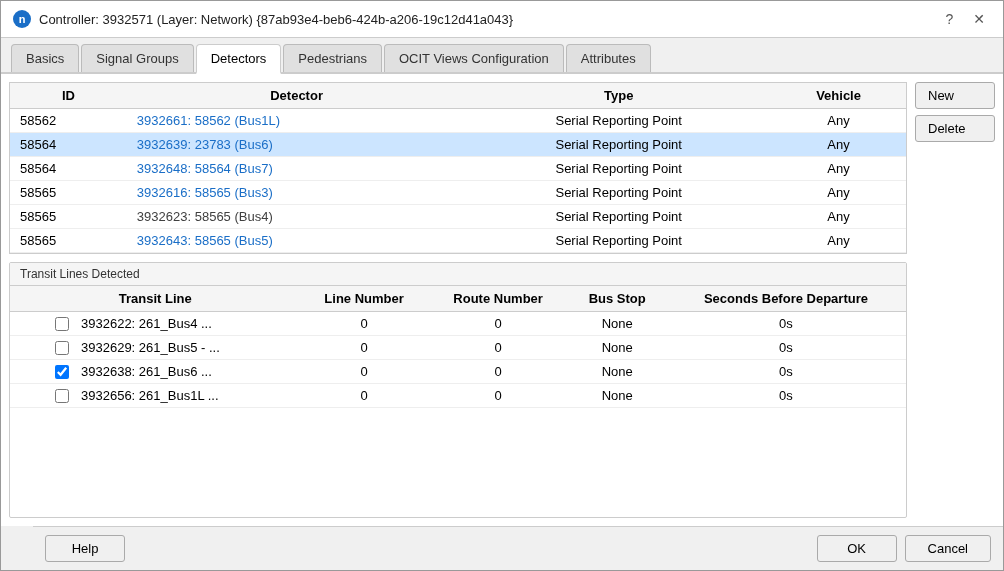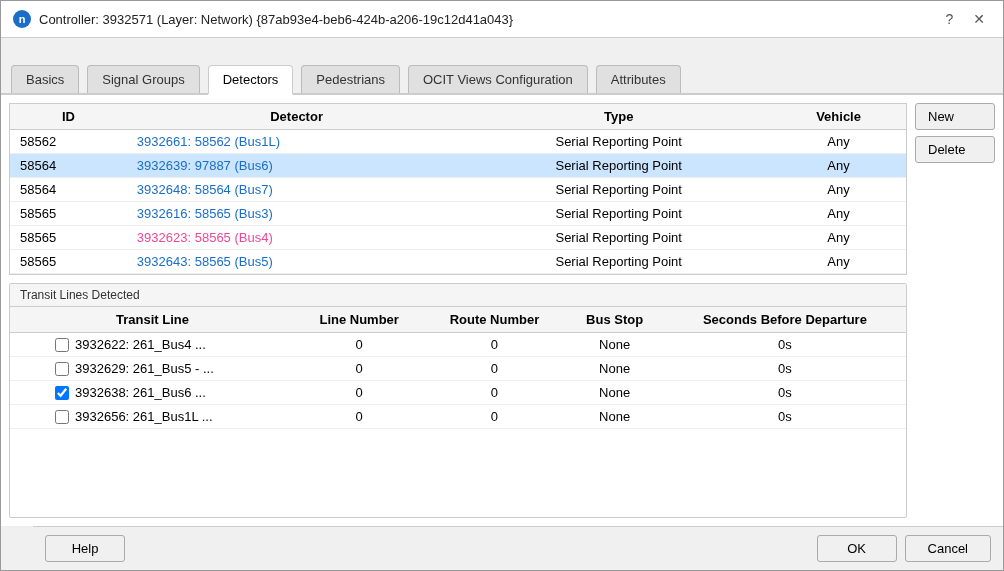--- a/index.html
+++ b/index.html
@@ -65,22 +65,21 @@
       font-size: 14px;
       color: #555;
       padding: 2px 6px;
     }
     .tabs-bar {
       background: #f0f0f0;
       display: flex;
       align-items: flex-end;
       padding: 6px 10px 0 10px;
       border-bottom: 2px solid #ccc;
-      gap: 8px;
-      margin-top: 21px;
+      gap: 2px;
     }
     .tab {
       padding: 6px 14px;
       background: #e0e0e0;
       border: 1px solid #bbb;
       border-bottom: none;
       cursor: pointer;
       font-size: 13px;
       color: #333;
       border-radius: 4px 4px 0 0;
@@ -194,21 +193,21 @@
       white-space: nowrap;
     }
     .transit-table td {
       padding: 4px 8px;
       border-bottom: 1px solid #eee;
       font-size: 13px;
     }
     .checkbox-cell {
       display: flex;
       align-items: center;
-      gap: 6px;
+      gap: 12px;
       padding-left: 37px;
     }
     input[type="checkbox"] {
       width: 14px;
       height: 14px;
       cursor: pointer;
     }
     .footer-bar {
       background: #f0f0f0;
       border-top: 1px solid #ccc;
@@ -274,39 +273,39 @@
             </thead>
             <tbody id="detector-tbody">
             <tr>
                   <td>58562</td>
                   <td style="color: rgb(26, 110, 199);">3932661: 58562 (Bus1L)</td>
                   <td style="text-align: center;">Serial Reporting Point</td>
                   <td style="text-align: center;">Any</td>
                 </tr>
                 <tr class="selected">
                   <td>58564</td>
-                  <td style="color: rgb(26, 110, 199);">3932639: 97887 (Bus6)</td>
+                  <td style="color: rgb(26, 110, 199);">3932639: 23783 (Bus6)</td>
                   <td style="text-align: center;">Serial Reporting Point</td>
                   <td style="text-align: center;">Any</td>
                 </tr>
                 <tr>
                   <td>58564</td>
                   <td style="color: rgb(26, 110, 199);">3932648: 58564 (Bus7)</td>
                   <td style="text-align: center;">Serial Reporting Point</td>
                   <td style="text-align: center;">Any</td>
                 </tr>
                 <tr>
                   <td>58565</td>
                   <td style="color: rgb(26, 110, 199);">3932616: 58565 (Bus3)</td>
                   <td style="text-align: center;">Serial Reporting Point</td>
                   <td style="text-align: center;">Any</td>
                 </tr>
                 <tr>
                   <td>58565</td>
-                  <td style="color: #ec4899;">3932623: 58565 (Bus4)</td>
+                  <td style="color: #404040;">3932623: 58565 (Bus4)</td>
                   <td style="text-align: center;">Serial Reporting Point</td>
                   <td style="text-align: center;">Any</td>
                 </tr>
                 <tr>
                   <td>58565</td>
                   <td style="color: rgb(26, 110, 199);">3932643: 58565 (Bus5)</td>
                   <td style="text-align: center;">Serial Reporting Point</td>
                   <td style="text-align: center;">Any</td>
                 </tr>
               </tbody>

